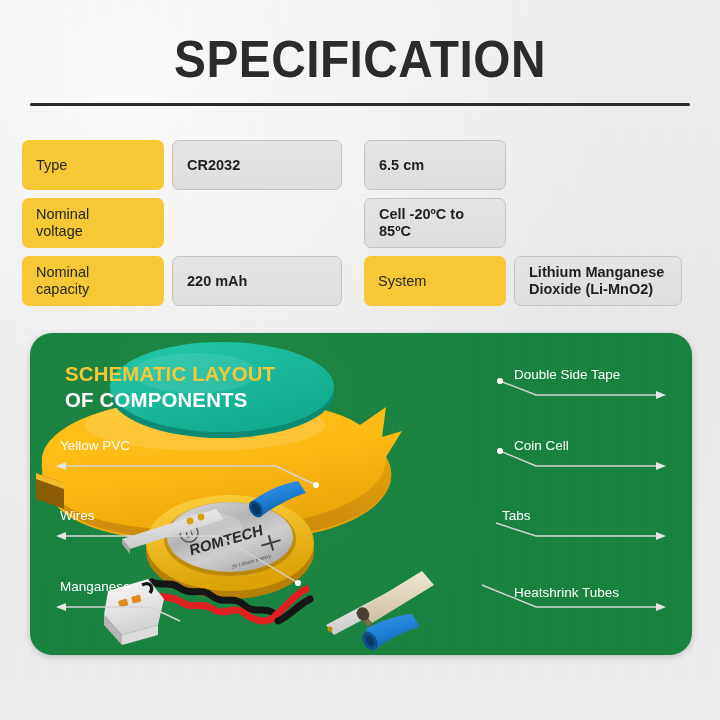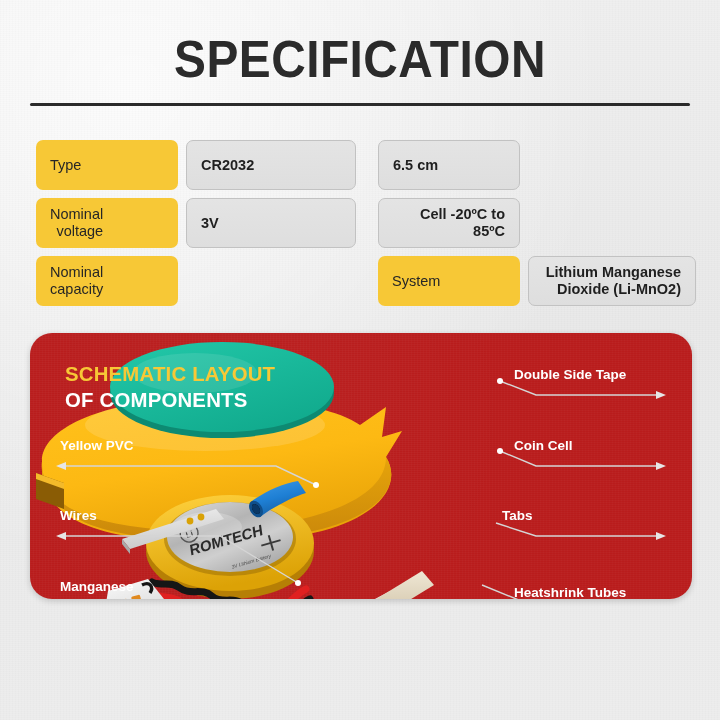--- a/index.html
+++ b/index.html
@@ -55,27 +55,26 @@
     width: 660px;
     height: 3px;
     background: #2b2b2b;
     border-radius: 2px;
   }
 
   
   .spec-grid {
     position: absolute;
     top: 140px;
-    left: 36px;
+    left: 22px;
     width: 662px;
     display: grid;
     grid-template-columns: 1fr 1fr;
     column-gap: 22px;
     row-gap: 8px;
-    text-align: right;
   }
   .spec-row {
     display: grid;
     grid-template-columns: 142px 1fr;
     column-gap: 8px;
   }
   .spec-label,
   .spec-value {
     border-radius: 7px;
     display: flex;
@@ -97,23 +96,23 @@
     color: #1f1f1f;
     font-weight: bold;
   }
 
   
   .schematic {
     position: absolute;
     left: 30px;
     top: 333px;
     width: 662px;
-    height: 266px;
+    height: 322px;
     border-radius: 22px;
-    background: #b91c1c;
+    background: #15803d;
     overflow: hidden;
     box-shadow: 0 2px 6px rgba(0,0,0,.18);
   }
   .schematic::after {
     content: "";
     position: absolute;
     inset: 0;
     pointer-events: none;
     opacity: .55;
     background-image:
@@ -139,21 +138,21 @@
   .sch-head .l1 { color: #f7c836; }
   .sch-head .l2 { color: #ffffff; }
 
   
   .callout {
     position: absolute;
     z-index: 6;
     color: #ffffff;
     font-size: 13.5px;
     line-height: 16px;
-    font-weight: bold;
+    font-weight: normal;
     white-space: nowrap;
   }
   .callout.left  { left: 30px; }
 
   svg.leaders {
     position: absolute;
     inset: 0;
     width: 662px;
     height: 362px;
     z-index: 4;
@@ -176,29 +175,29 @@
     <div class="spec-label">Type</div>
     <div class="spec-value">CR2032</div>
   </div>
   <div class="spec-row">
     <div class="spec-value">6.5 cm</div>
   </div>
 
   <div class="spec-row">
     <div class="spec-label" style="white-space:pre-line">Nominal
 voltage</div>
-    <div class="spec-value">3V</div>
   </div>
   <div class="spec-row">
     <div class="spec-value">Cell -20ºC to 85ºC</div>
   </div>
 
   <div class="spec-row">
     <div class="spec-label" style="white-space:pre-line">Nominal
 capacity</div>
+    <div class="spec-value">220 mAh</div>
   </div>
   <div class="spec-row">
     <div class="spec-label">System</div>
     <div class="spec-value" style="max-width:168px">Lithium Manganese Dioxide (Li-MnO2)</div>
   </div>
 
 </div>
 
 <div class="schematic">
 

